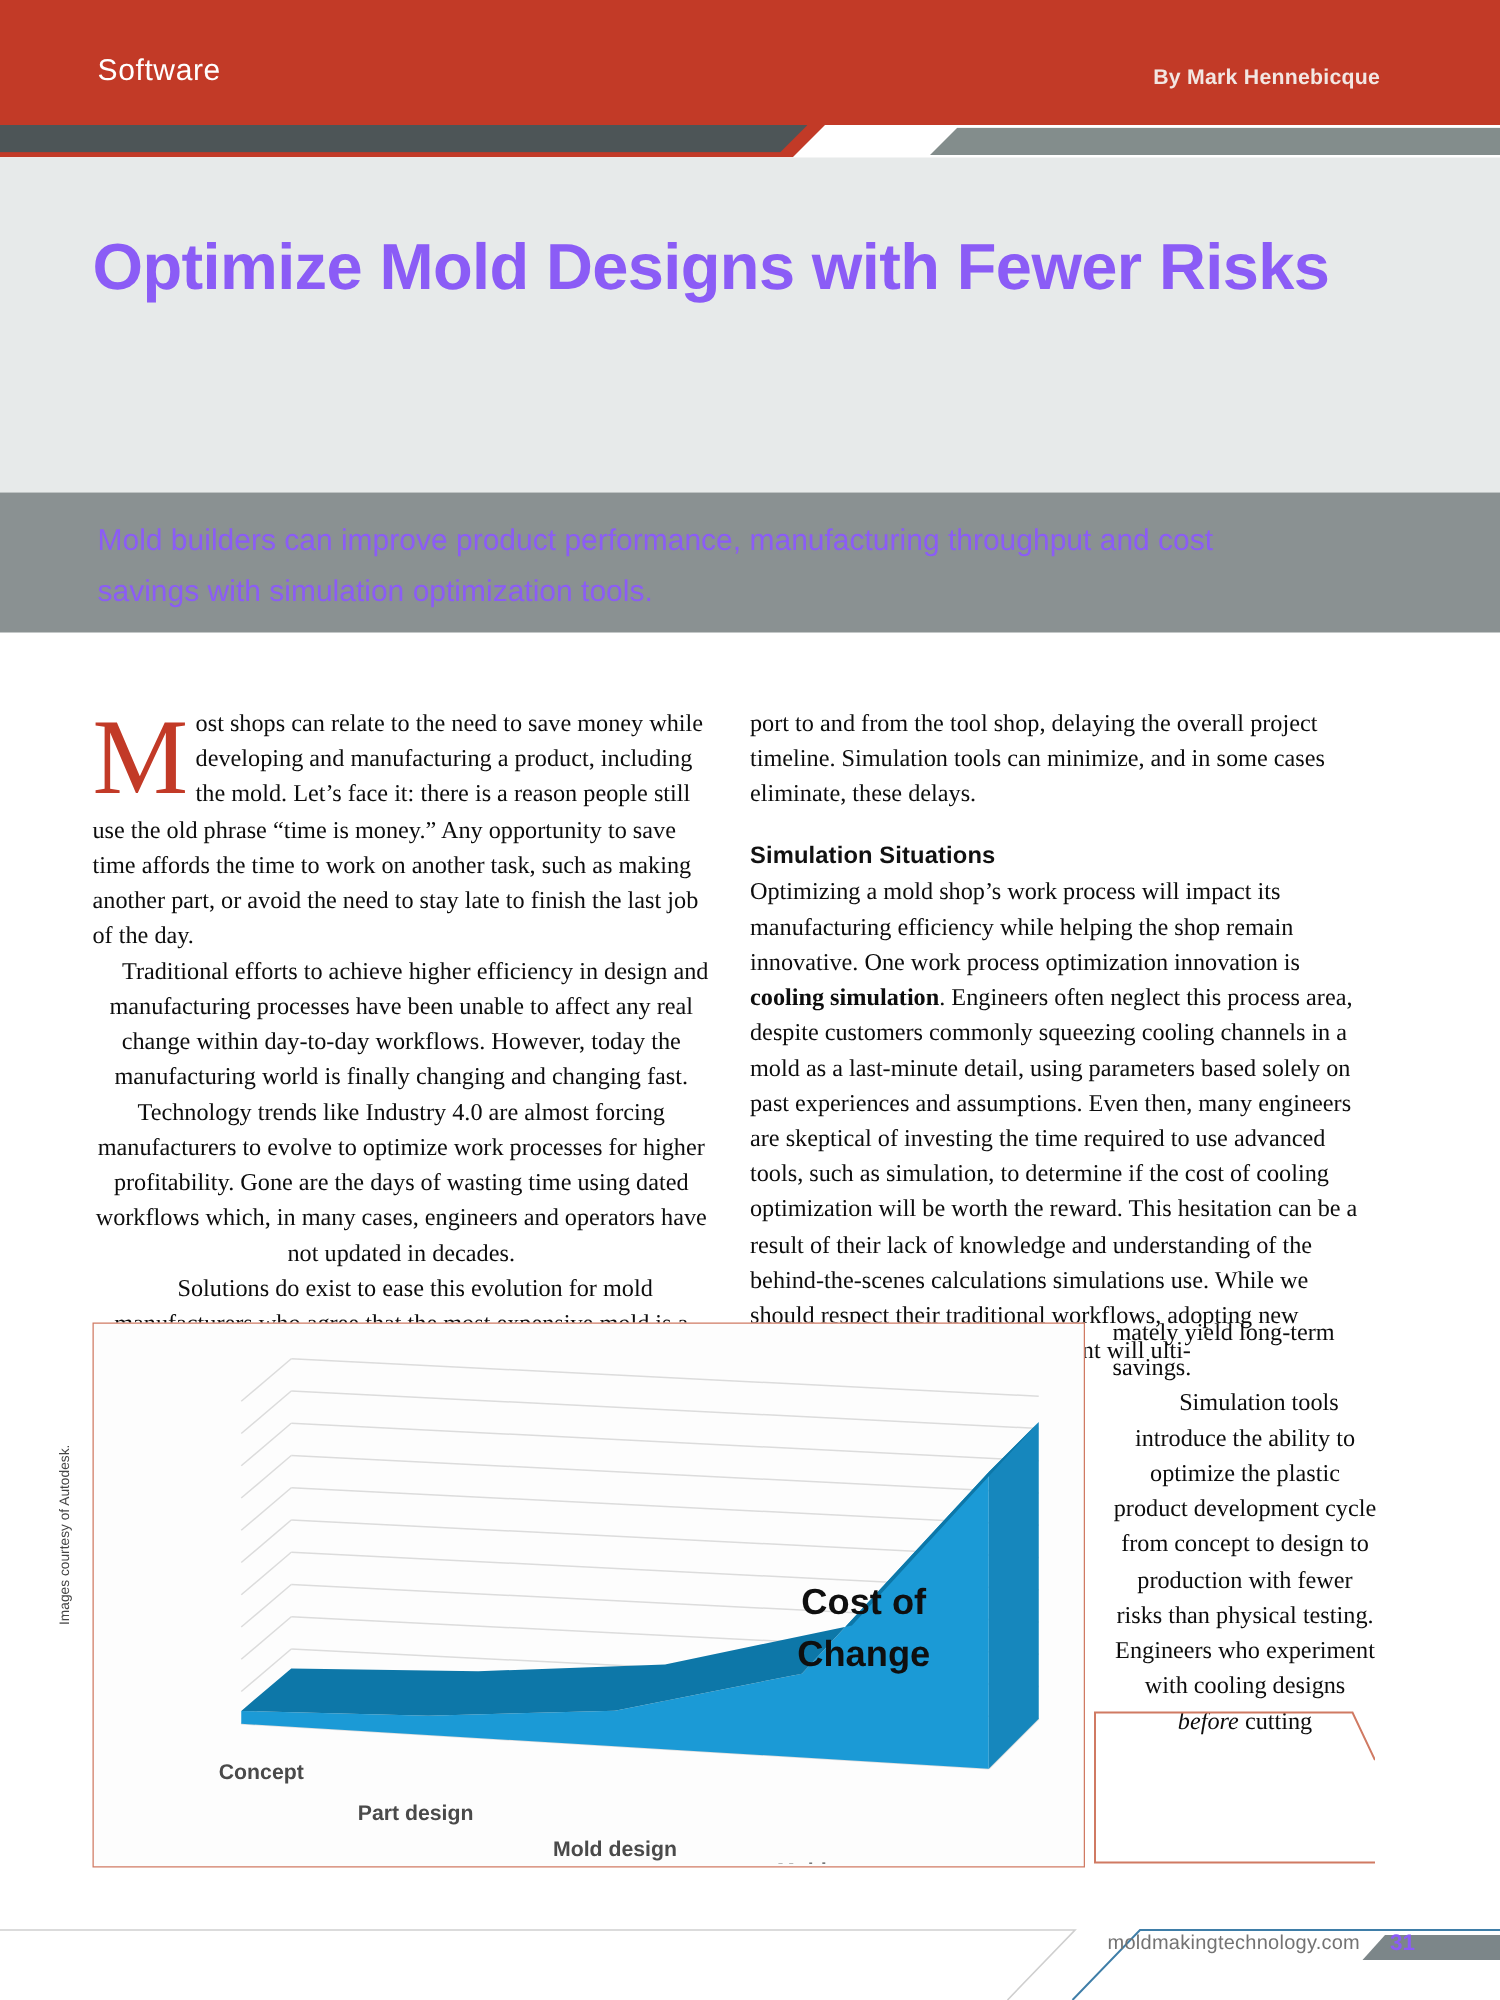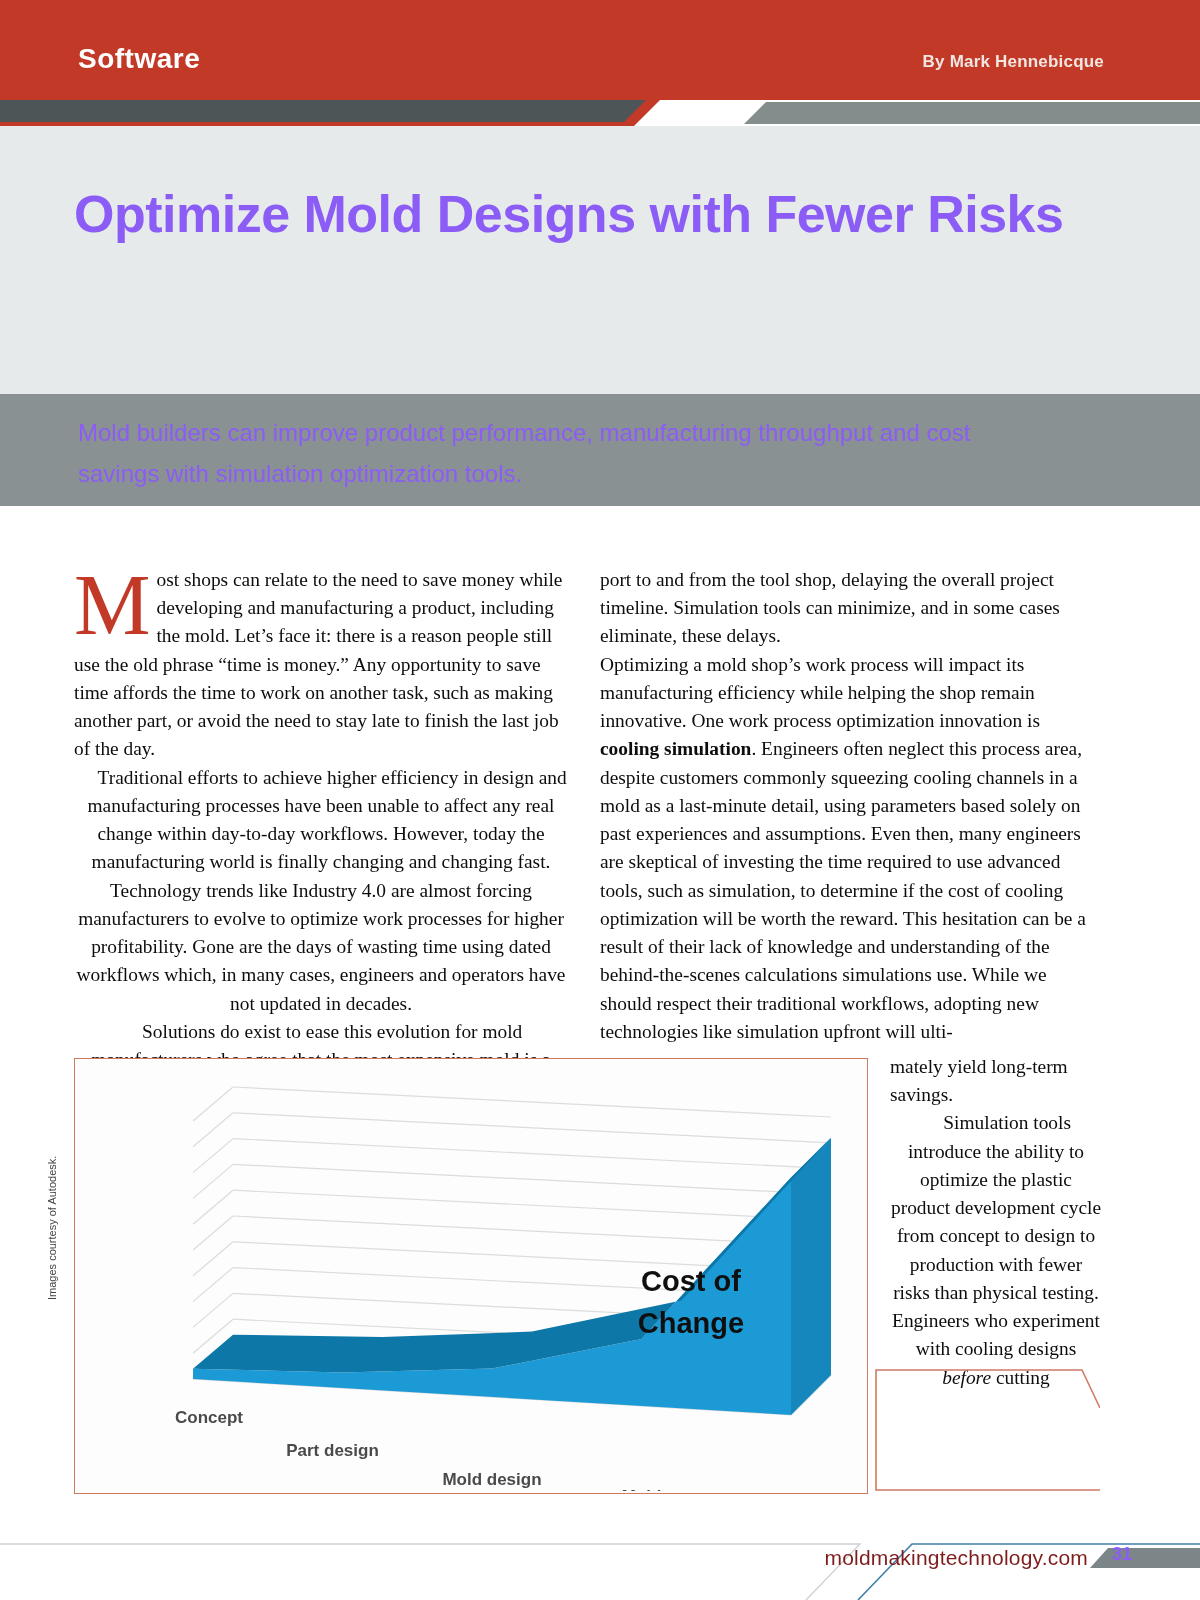--- a/index.html
+++ b/index.html
@@ -19,22 +19,22 @@
   .header-band {
     position: absolute;
     left: 0; top: 0;
     width: 1200px; height: 100px;
     background: #c23a27;
   }
   .kicker {
     position: absolute;
     left: 78px; top: 43px;
     font-family: "Liberation Sans", sans-serif;
-    font-weight: bold;
-    font-size: 28px;
+    font-weight: normal;
+    font-size: 24px;
     letter-spacing: 0.5px;
     color: #ffffff;
   }
   .byline {
     position: absolute;
     right: 96px; top: 52px;
     font-family: "Liberation Sans", sans-serif;
     font-weight: bold;
     font-size: 17px;
     color: #f2e6e2;
@@ -205,22 +205,22 @@
 
   
   .footer-svg {
     position: absolute;
     left: 0; top: 1500px;
   }
   .footer-site {
     position: absolute;
     right: 112px; top: 1546px;
     font-family: "Liberation Sans", sans-serif;
-    font-size: 21px;
-    color: #7f1d1d;
+    font-size: 16px;
+    color: #737373;
     letter-spacing: 0.2px;
   }
   .footer-page {
     position: absolute;
     right: 68px; top: 1544px;
     font-family: "Liberation Sans", sans-serif;
     font-weight: bold;
     font-size: 18px;
     color: #8b5cf6;
   }
@@ -256,20 +256,21 @@
 <div class="deck-text">Mold builders can improve product performance, manufacturing throughput and cost savings with simulation optimization tools.</div>
 
 <div class="col-left">
   <p class="dropcap-para"><span class="dropcap">M</span><span>ost shops can relate to the need to save money while developing and manufacturing a product, including the mold. Let’s face it: there is a reason people still use the old phrase “time is money.” Any opportunity to save time affords the time to work on another task, such as making another part, or avoid the need to stay late to finish the last job of the day.</span></p>
   <p class="indent">Traditional efforts to achieve higher efficiency in design and manufacturing processes have been unable to affect any real change within day-to-day workflows. However, today the manufacturing world is finally changing and changing fast. Technology trends like Industry 4.0 are almost forcing manufacturers to evolve to optimize work processes for higher profitability. Gone are the days of wasting time using dated workflows which, in many cases, engineers and operators have not updated in decades.</p>
   <p class="indent">Solutions do exist to ease this evolution for mold manufacturers who agree that the most expensive mold is a reworked mold that engineers must modify, test and trans-</p>
 </div>
 
 <div class="col-right">
   <p>port to and from the tool shop, delaying the overall project timeline. Simulation tools can minimize, and in some cases eliminate, these delays.</p>
+  <div class="subhead">Simulation Situations</div>
   <p><span>Optimizing a mold shop’s work process will impact its manufacturing efficiency while helping the shop remain innovative. One work process optimization innovation is </span><strong>cooling simulation</strong><span>. Engineers often neglect this process area, despite customers commonly squeezing cooling channels in a mold as a last-minute detail, using parameters based solely on past experiences and assumptions. Even then, many engineers are skeptical of investing the time required to use advanced tools, such as simulation, to determine if the cost of cooling optimization will be worth the reward. This hesitation can be a result of their lack of knowledge and understanding of the behind-the-scenes calculations simulations use. While we should respect their traditional workflows, adopting new technologies like simulation upfront will ulti-</span></p>
 </div>
 
 <div class="col-right-narrow">
   <p>mately yield long-term savings.</p>
   <p class="indent"><span>Simulation tools introduce the ability to optimize the plastic product development cycle from concept to design to production with fewer risks than physical testing. Engineers who experiment with cooling designs </span><em>before</em><span> cutting</span></p>
 </div>
 
 <div class="figure-box">
   <svg class="chart-svg" width="790" height="432" viewBox="0 0 790 432">

